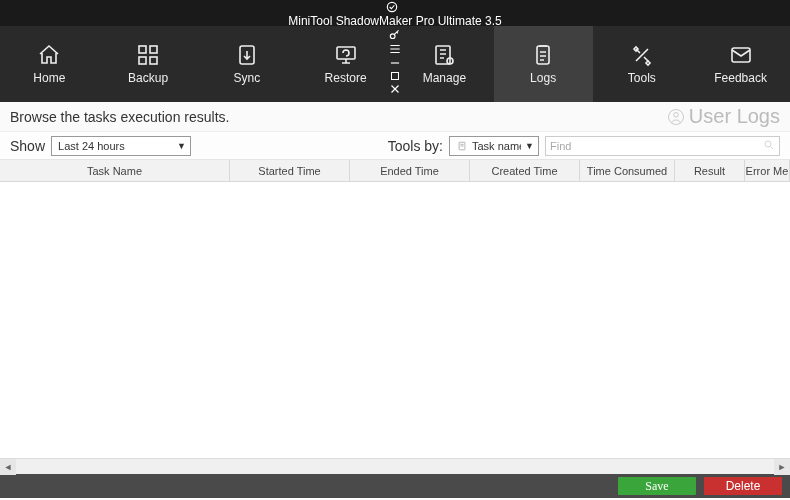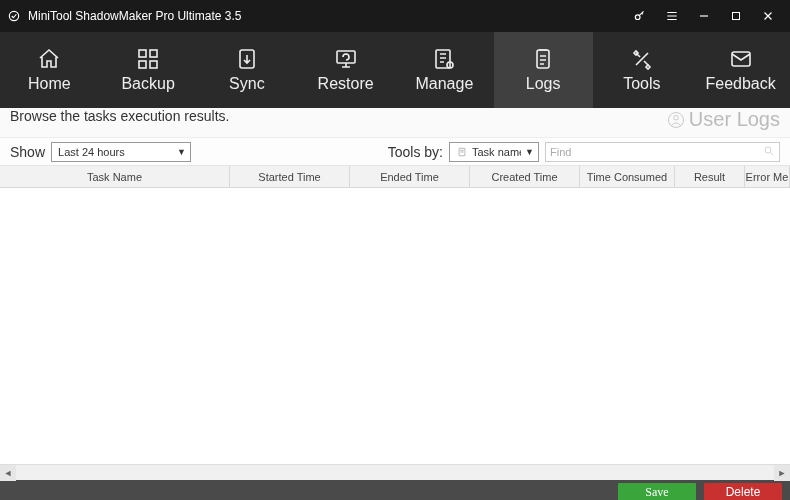--- a/index.html
+++ b/index.html
@@ -1,41 +1,42 @@
 <!DOCTYPE html>
 <html><head>
 <meta charset="utf-8">
 <style>
 * { margin: 0; padding: 0; box-sizing: border-box; font-family: "Segoe UI", Arial, sans-serif; }
 html, body { width: 790px; height: 500px; overflow: hidden; background: #fff; }
 
 .titlebar {
-  height: 32px; background: #1a1a1a; color: #fff;
+  height: 26px; background: #1a1a1a; color: #fff;
   display: flex; align-items: center; padding: 0 6px;
   font-size: 12px;
+  flex-direction: column;
 }
 .titlebar .app-logo { width: 16px; height: 16px; margin-right: 6px; display: flex; align-items: center; justify-content: center; }
 .titlebar .app-title { flex: 0 0 auto; }
 .titlebar .spacer { flex: 1; }
 .titlebar .tbtn { width: 32px; height: 28px; display: flex; align-items: center; justify-content: center; cursor: pointer; }
 .titlebar .tbtn svg { stroke: #fff; }
 
 .navbar {
   height: 76px; background: #2a2a2a; display: flex;
 }
 .nav-item {
   flex: 1; display: flex; flex-direction: column; align-items: center; justify-content: center;
   color: #eee; font-size: 12px; cursor: pointer; gap: 4px;
 }
 .nav-item.active { background: #404040; }
 .nav-item svg { stroke: #eee; fill: none; stroke-width: 1.6; }
-.nav-item .nav-label { font-size: 16px; }
+.nav-item .nav-label { font-size: 12px; }
 
 .subheader {
-  height: 30px; display: flex; align-items: flex-start; padding: 0 10px;
+  height: 30px; display: flex; align-items: center; padding: 10px 10px;
   font-size: 14px; color: #333; background: #fafafa; border-bottom: 1px solid #eee;
 }
 .subheader .heading { flex: 1; }
 .subheader .userlogs { display: flex; align-items: center; gap: 4px; color: #bbb; font-size: 20px; }
 .subheader .userlogs svg { stroke: #bbb; fill: none; }
 
 .filterbar {
   height: 28px; display: flex; align-items: center; padding: 0 10px; gap: 6px;
   font-size: 12px; color: #333; background: #fdfdfd; border-bottom: 1px solid #e5e5e5;
 }

